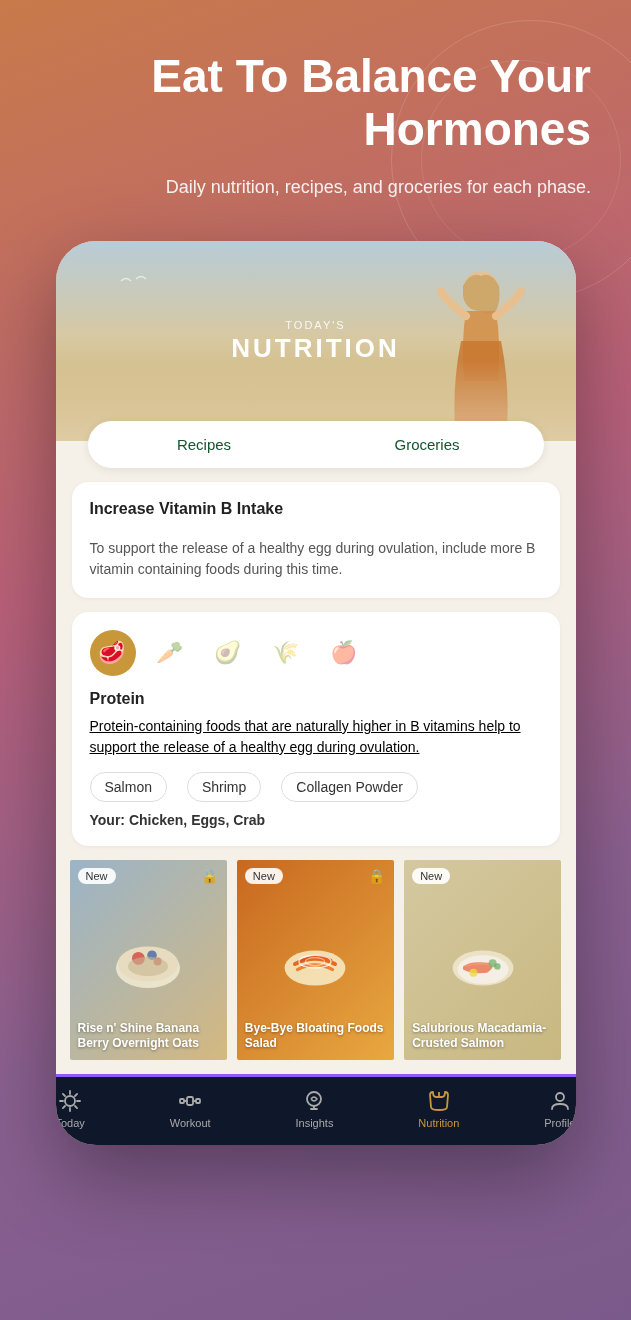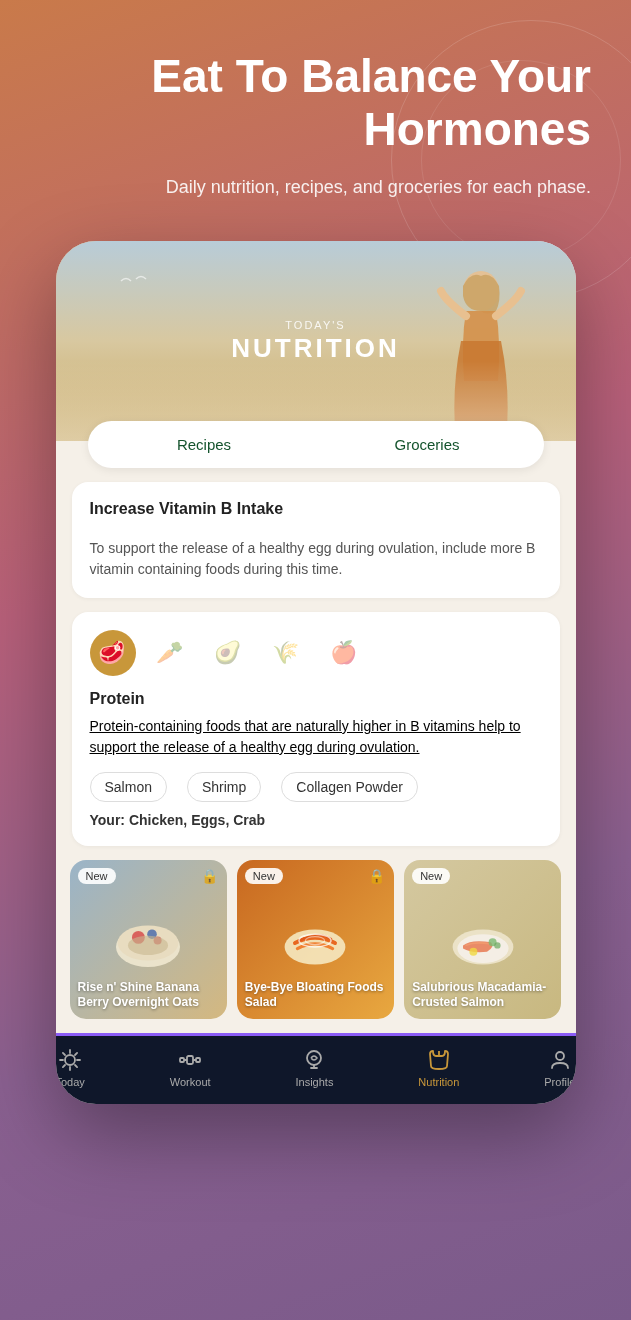--- a/index.html
+++ b/index.html
@@ -218,24 +218,24 @@
     }
     
     .recipe-row {
       display: flex;
       gap: 10px;
       overflow: hidden;
       margin: 0 -2px;
     }
     .recipe-card {
       flex: 1;
-      border-radius: 16px;
+      border-radius: 2px;
       overflow: hidden;
       position: relative;
-      height: 159px;
+      height: 200px;
       min-width: 0;
     }
     .recipe-card-bg {
       width: 100%;
       height: 100%;
       display: flex;
       align-items: center;
       justify-content: center;
     }
     .recipe-badge {

